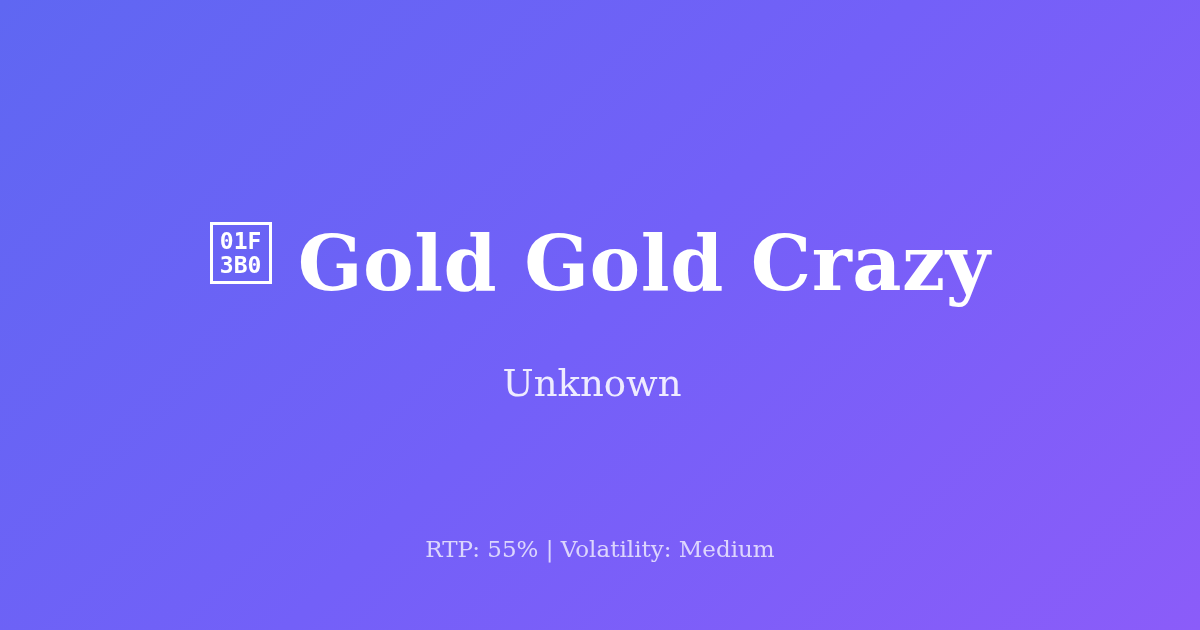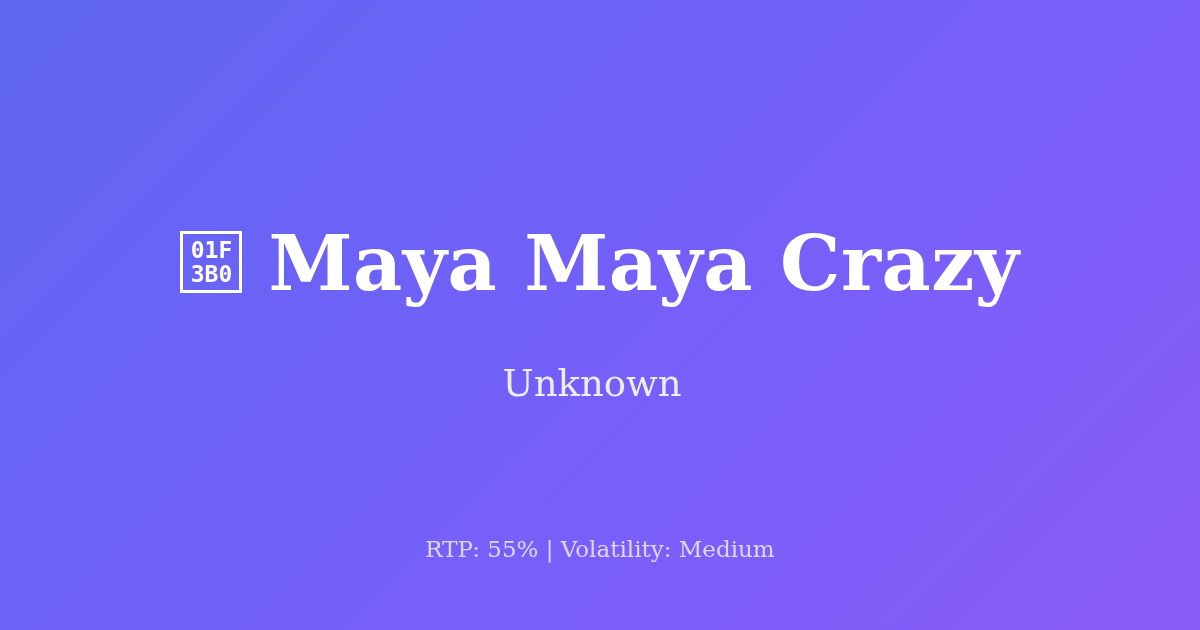--- a/index.html
+++ b/index.html
@@ -22,21 +22,21 @@
     display: flex;
     flex-direction: column;
     align-items: center;
     justify-content: center;
     background: linear-gradient(135deg, #5f67f2 0%, #7360f8 50%, #8b5cf9 100%);
     overflow: hidden;
   }
 
   .title-row {
     display: flex;
-    align-items: center;
+    align-items: flex-start;
     justify-content: center;
     gap: 26px;
     line-height: 1;
     margin: 0;
     padding: 0 40px;
   }
 
   
   .tofu-glyph {
     box-sizing: border-box;
@@ -100,20 +100,20 @@
 </head>
 <body>
 
 <div class="og-card">
 
   <div class="title-row">
     <span class="tofu-glyph">
       <span class="hex-row">01F</span>
       <span class="hex-row">3B0</span>
     </span>
-    <h1 class="game-title">Maya Maya Crazy</h1>
+    <h1 class="game-title">Gold Gold Crazy</h1>
   </div>
 
   <div class="game-subtitle">Unknown</div>
 
   <div class="game-meta">RTP: 55% | Volatility: Medium</div>
 
 </div>
 
 </body></html>

